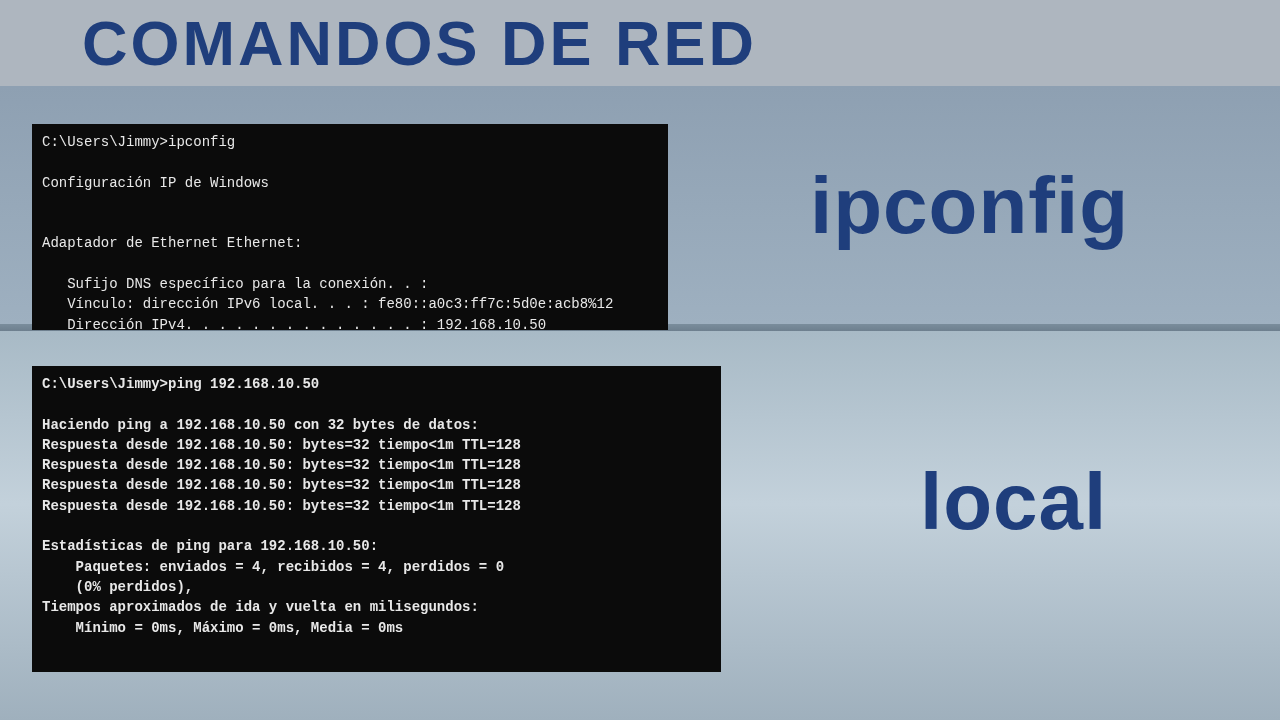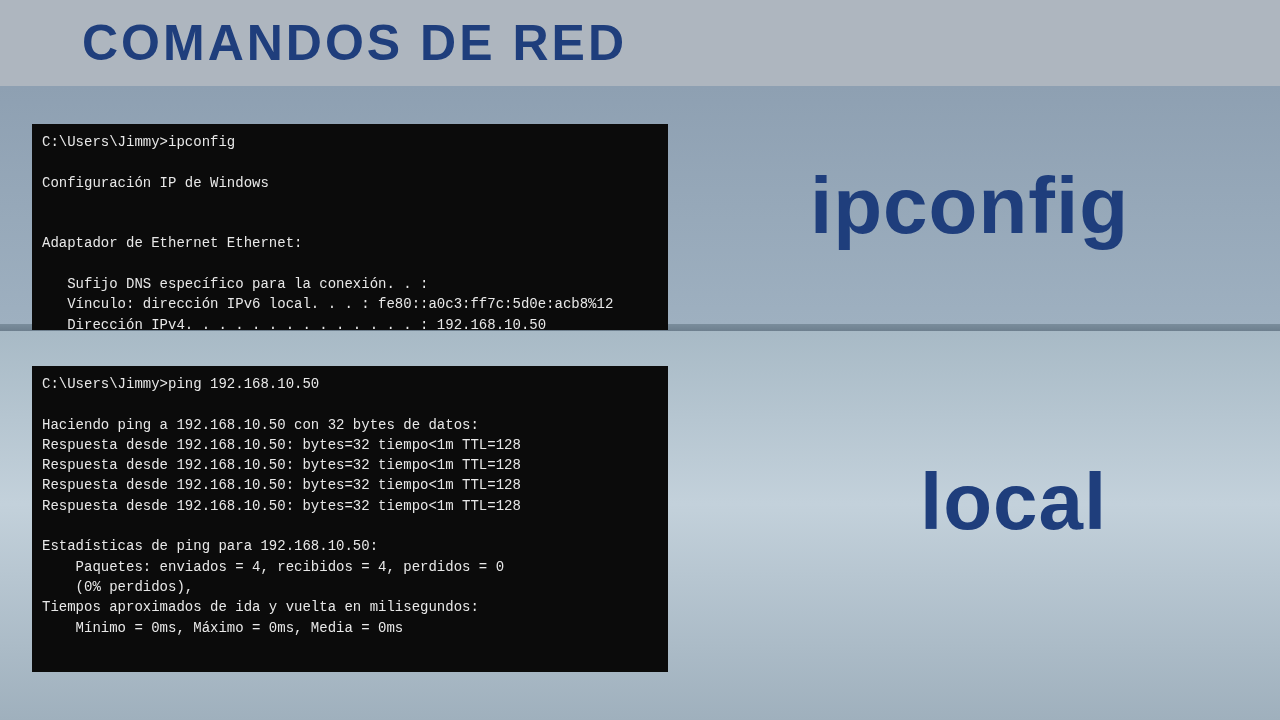--- a/index.html
+++ b/index.html
@@ -20,39 +20,39 @@
     left: 0; right: 0; top: 0;
     height: 86px;
     background: #aeb6bf;
     display: flex;
     align-items: center;
     padding-left: 82px;
   }
   .title-bar h1 {
     color: #1f3e7c;
     font-weight: 900;
-    font-size: 50px;
+    font-size: 63px;
     letter-spacing: 3px;
     line-height: 1;
     white-space: nowrap;
   }
 
   .terminal {
     position: absolute;
     background: #0b0b0b;
     color: #e8e8e8;
     font-family: "Consolas", "Courier New", monospace;
     font-size: 14px;
     line-height: 1.45;
     padding: 8px 10px;
     white-space: pre;
     overflow: hidden;
   }
   .term-ipconfig { left: 32px; top: 124px;  width: 636px; height: 206px; }
-  .term-ping     { left: 32px; top: 366px; width: 636px; height: 306px; }
+  .term-ping     { left: 32px; top: 366px; width: 689px; height: 306px; font-weight: bold; }
 
   .big-label {
     position: absolute;
     color: #1f3e7c;
     font-weight: 800;
     font-size: 80px;
     letter-spacing: 1px;
   }
   .lbl-ipconfig { left: 810px; top: 160px; }
   .lbl-ping     { left: 920px; top: 456px; }

